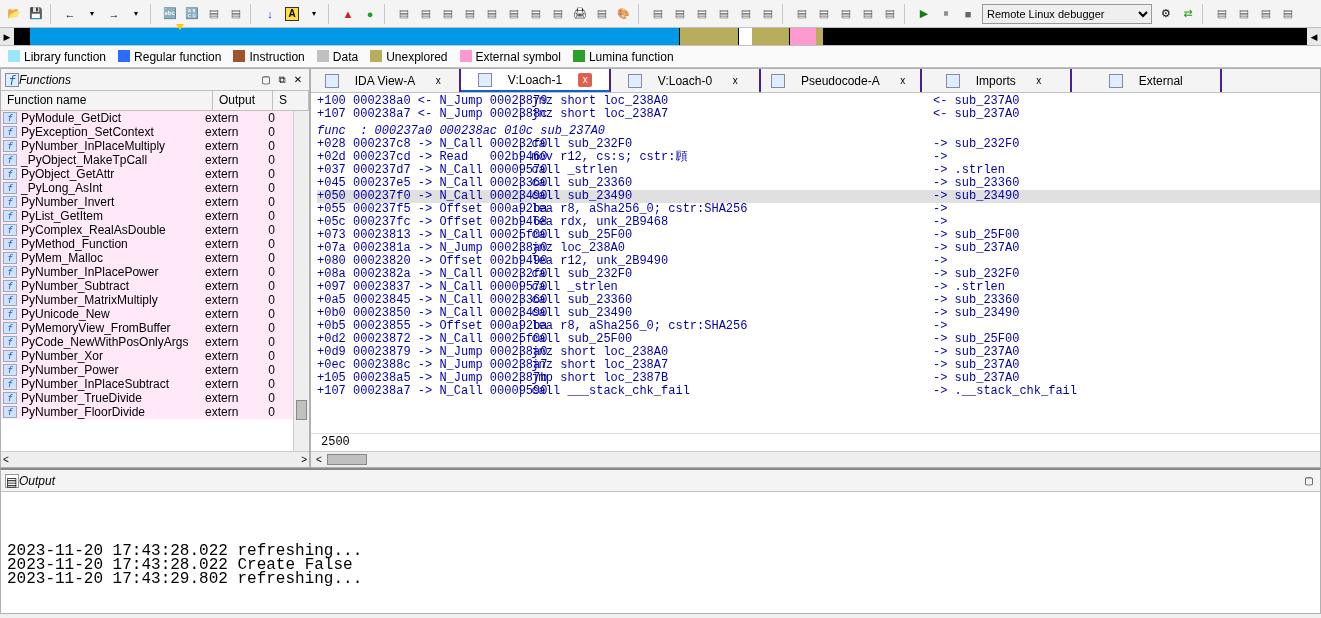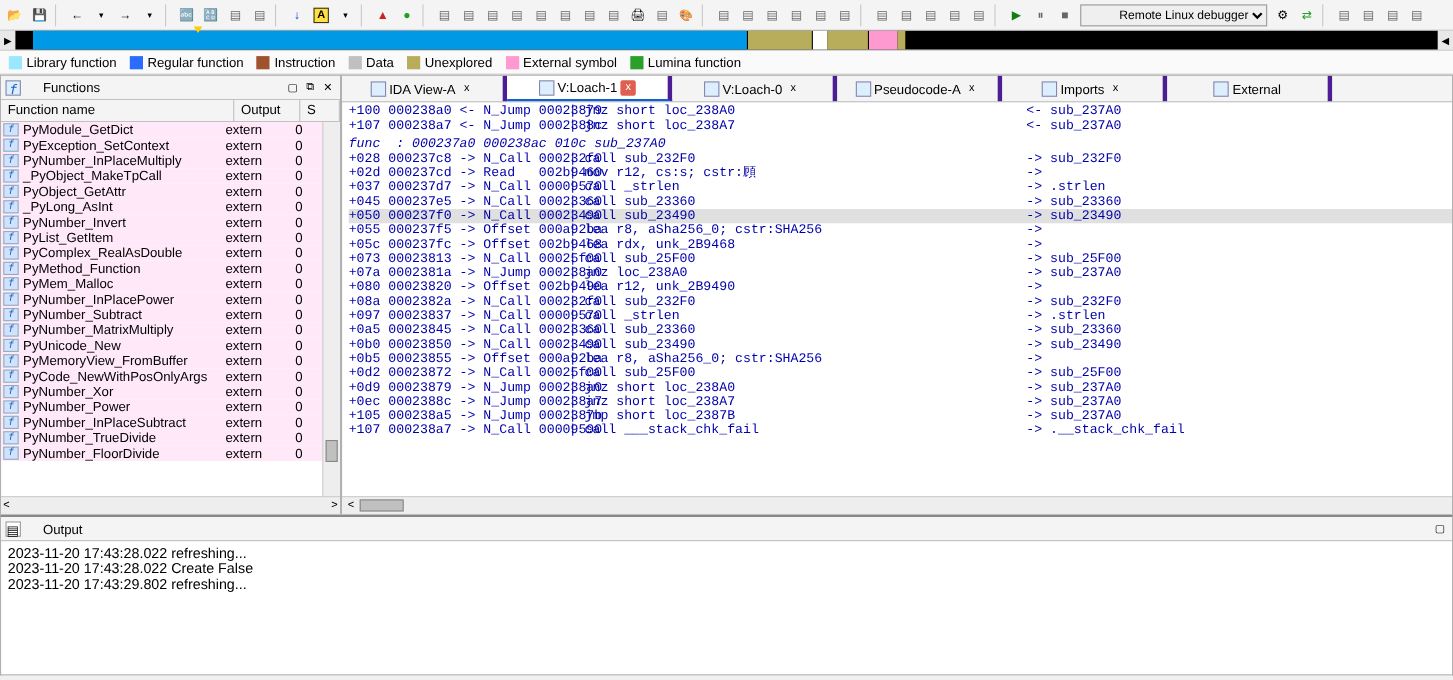--- a/index.html
+++ b/index.html
@@ -29,21 +29,20 @@
     width: 20px; height: 20px;
     display: inline-flex; align-items: center; justify-content: center;
     border: 1px solid transparent;
     font-size: 11px;
     cursor: pointer;
   }
   .tsep { width: 6px; height: 20px; border-left: 1px solid #c8c8c8; margin: 0 2px; }
   #debugger-select {
     height: 20px; font-size: 11px; width: 170px; margin: 0 2px;
     border: 1px solid #999;
-    text-align: right;
   }
   
   #navbar {
     height: 18px;
     display: flex;
     align-items: stretch;
     background: #f0f0f0;
     border-bottom: 1px solid #c0c0c0;
     position: relative;
   }
@@ -66,40 +65,40 @@
   #legend {
     display: flex;
     align-items: center;
     gap: 12px;
     padding: 2px 8px;
     font-size: 12px;
     height: 22px;
     border-bottom: 1px solid #c0c0c0;
     background: #fafafa;
   }
-  .legend-item { display: flex; align-items: center; gap: 4px; }
+  .legend-item { display: flex; align-items: flex-start; gap: 4px; }
   .swatch { width: 12px; height: 12px; display: inline-block; }
   
   #main-area { display: flex; height: 400px; width: 100%; }
   
   #functions-panel {
     width: 310px;
     background: #fff;
     border: 1px solid #b0b0b0;
     display: flex; flex-direction: column;
   }
   .panel-header {
     display: flex; align-items: center;
     background: #f4f4f4;
     border-bottom: 1px solid #c0c0c0;
     padding: 2px 4px;
     font-size: 12px;
     height: 22px;
   }
-  .panel-header .title { flex: 1; margin-left: 20px; }
+  .panel-header .title { flex: 1; margin-left: 0; font-style: italic; }
   .panel-header .pbtn {
     width: 14px; height: 14px; margin-left: 2px;
     display: inline-flex; justify-content: center; align-items: center;
     font-size: 10px; cursor: pointer;
   }
   #functions-cols {
     display: flex; border-bottom: 1px solid #c0c0c0;
     background: #f4f4f4;
     font-size: 12px;
     height: 20px;
@@ -149,23 +148,23 @@
     display: flex; flex-direction: column;
   }
   #tabs-bar {
     display: flex; align-items: center;
     background: #f4f4f4;
     border-bottom: 1px solid #c0c0c0;
     height: 24px;
     font-size: 12px;
   }
   .tab {
-    display: flex; align-items: center; gap: 3px;
+    display: flex; align-items: center; gap: 16px;
     padding: 2px 10px;
-    border-right: 4px solid #4c1d95;
+    border-right: 2px solid #4c1d95;
     height: 100%;
     cursor: pointer;
     min-width: 150px; justify-content: center;
     position: relative;
   }
   .tab.active { background: #fff; border-bottom: 2px solid #1060d0; text-align: center; }
   .tab-ic { width: 14px; height: 14px; display: inline-block; border: 1px solid #88a; background: #def; }
   .tab-close {
     width: 14px; height: 14px; font-size: 10px;
     display: inline-flex; align-items: center; justify-content: center;
@@ -206,26 +205,27 @@
   
   #output-panel {
     border: 1px solid #b0b0b0;
     border-top: 2px solid #888;
     background: #fff;
     display: flex; flex-direction: column;
     height: 146px;
   }
   #output-body {
     flex: 1;
-    font-family: Liberation Sans, sans-serif;
-    font-size: 13px;
+    font-family: Liberation Mono, monospace;
+    font-size: 16px;
     line-height: 14px;
     padding: 4px 6px;
     white-space: pre;
     overflow: hidden;
+    margin-top: 48px;
   }
   
   .ic-open::before { content: "📂"; font-size: 11px; }
   .ic-save::before { content: "💾"; font-size: 11px; }
   .ic-left::before { content: "←"; }
   .ic-right::before { content: "→"; }
   .ic-down::before { content: "↓"; color: #1040e0; }
   .ic-play::before { content: "▶"; color: #108010; }
   .ic-pause::before { content: "⏸"; color: #666; }
   .ic-stop::before { content: "■"; color: #666; }
@@ -537,20 +537,21 @@
           <span class="tab-ic"></span>
           <span>Imports</span>
           <span class="tab-close">x</span>
         </div>
         <div class="tab">
           <span class="tab-ic"></span>
           <span>External</span>
         </div>
       </div>
     <div id="disasm-content"><div class="dline"><span class="c1">+100 000238a0 &lt;- N_Jump 00023879</span><span class="c2">| jnz short loc_238A0</span><span class="c3">&lt;- sub_237A0</span></div><div class="dline"><span class="c1">+107 000238a7 &lt;- N_Jump 0002388c</span><span class="c2">| jnz short loc_238A7</span><span class="c3">&lt;- sub_237A0</span></div><div class="dline func"><span class="c1" style="width:auto">func  : 000237a0 000238ac 010c sub_237A0</span></div><div class="dline"><span class="c1">+028 000237c8 -&gt; N_Call 000232f0</span><span class="c2">| call sub_232F0</span><span class="c3">-&gt; sub_232F0</span></div><div class="dline"><span class="c1">+02d 000237cd -&gt; Read   002b9460</span><span class="c2">| mov r12, cs:s; cstr:頋</span><span class="c3">-&gt;</span></div><div class="dline"><span class="c1">+037 000237d7 -&gt; N_Call 00009570</span><span class="c2">| call _strlen</span><span class="c3">-&gt; .strlen</span></div><div class="dline"><span class="c1">+045 000237e5 -&gt; N_Call 00023360</span><span class="c2">| call sub_23360</span><span class="c3">-&gt; sub_23360</span></div><div class="dline highlight"><span class="c1">+050 000237f0 -&gt; N_Call 00023490</span><span class="c2">| call sub_23490</span><span class="c3">-&gt; sub_23490</span></div><div class="dline"><span class="c1">+055 000237f5 -&gt; Offset 000a92ba</span><span class="c2">| lea r8, aSha256_0; cstr:SHA256</span><span class="c3">-&gt;</span></div><div class="dline"><span class="c1">+05c 000237fc -&gt; Offset 002b9468</span><span class="c2">| lea rdx, unk_2B9468</span><span class="c3">-&gt;</span></div><div class="dline"><span class="c1">+073 00023813 -&gt; N_Call 00025f00</span><span class="c2">| call sub_25F00</span><span class="c3">-&gt; sub_25F00</span></div><div class="dline"><span class="c1">+07a 0002381a -&gt; N_Jump 000238a0</span><span class="c2">| jnz loc_238A0</span><span class="c3">-&gt; sub_237A0</span></div><div class="dline"><span class="c1">+080 00023820 -&gt; Offset 002b9490</span><span class="c2">| lea r12, unk_2B9490</span><span class="c3">-&gt;</span></div><div class="dline"><span class="c1">+08a 0002382a -&gt; N_Call 000232f0</span><span class="c2">| call sub_232F0</span><span class="c3">-&gt; sub_232F0</span></div><div class="dline"><span class="c1">+097 00023837 -&gt; N_Call 00009570</span><span class="c2">| call _strlen</span><span class="c3">-&gt; .strlen</span></div><div class="dline"><span class="c1">+0a5 00023845 -&gt; N_Call 00023360</span><span class="c2">| call sub_23360</span><span class="c3">-&gt; sub_23360</span></div><div class="dline"><span class="c1">+0b0 00023850 -&gt; N_Call 00023490</span><span class="c2">| call sub_23490</span><span class="c3">-&gt; sub_23490</span></div><div class="dline"><span class="c1">+0b5 00023855 -&gt; Offset 000a92ba</span><span class="c2">| lea r8, aSha256_0; cstr:SHA256</span><span class="c3">-&gt;</span></div><div class="dline"><span class="c1">+0d2 00023872 -&gt; N_Call 00025f00</span><span class="c2">| call sub_25F00</span><span class="c3">-&gt; sub_25F00</span></div><div class="dline"><span class="c1">+0d9 00023879 -&gt; N_Jump 000238a0</span><span class="c2">| jnz short loc_238A0</span><span class="c3">-&gt; sub_237A0</span></div><div class="dline"><span class="c1">+0ec 0002388c -&gt; N_Jump 000238a7</span><span class="c2">| jnz short loc_238A7</span><span class="c3">-&gt; sub_237A0</span></div><div class="dline"><span class="c1">+105 000238a5 -&gt; N_Jump 0002387b</span><span class="c2">| jmp short loc_2387B</span><span class="c3">-&gt; sub_237A0</span></div><div class="dline"><span class="c1">+107 000238a7 -&gt; N_Call 00009590</span><span class="c2">| call ___stack_chk_fail</span><span class="c3">-&gt; .__stack_chk_fail</span></div></div>
+    <div id="disasm-info">2500</div>
     <div id="disasm-hscroll">
       <span class="harrow">&lt;</span>
       <span class="hthumb"></span>
     </div>
   </div>
 </div>
 
 <div id="output-panel">
   <div class="panel-header">
     <span class="tab-ic" style="background:#fff;border:1px solid #999;">▤</span>

